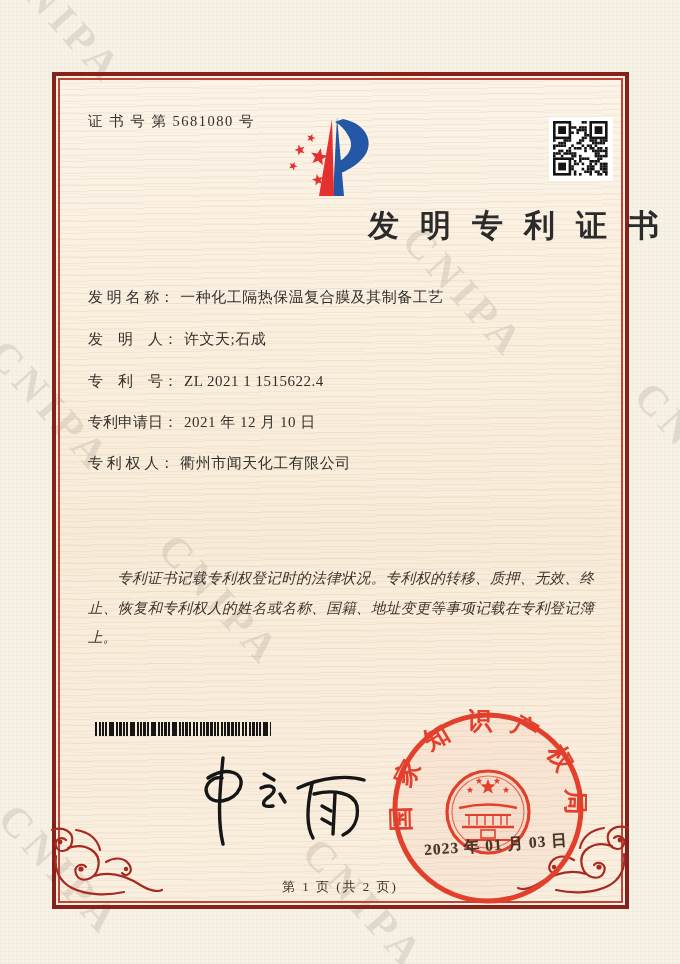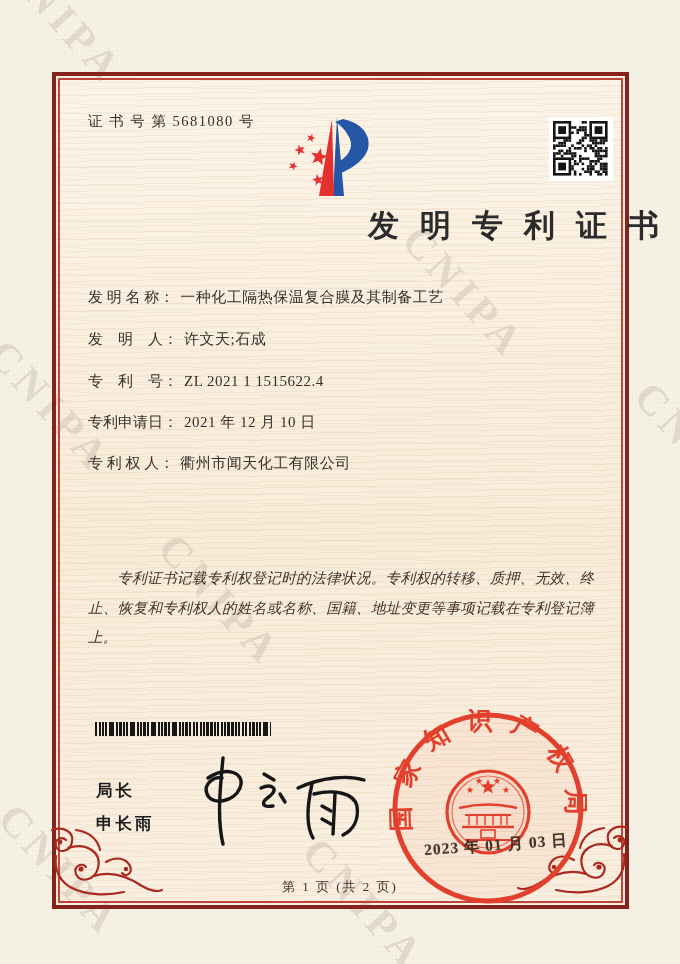--- a/index.html
+++ b/index.html
@@ -313,24 +313,20 @@
     <div class="field-row" style="top:454px">
       <span class="f-label">专 利 权 人：</span><span class="f-value">衢州市闻天化工有限公司</span>
     </div>
 
     <div class="paras">
       <p>专利证书记载专利权登记时的法律状况。专利权的转移、质押、无效、终止、恢复和专利权人的姓名或名称、国籍、地址变更等事项记载在专利登记簿上。</p>
     </div>
 
     <div class="barcode"></div>
 
-    <div class="signer">
-      <div>局长</div>
-      <div>申长雨</div>
-    </div>
 
     <svg class="signature" width="212" height="102" viewBox="0 0 212 102">
       <g stroke="#161616" stroke-width="3.4" fill="none" stroke-linecap="round" stroke-linejoin="round">
         <path d="M46,30 C64,18 84,24 78,40 C72,54 50,58 45,46 C41,36 52,28 60,30"></path>
         <path d="M61,10 C58,40 55,72 61,96"></path>
         <path d="M102,26 L112,32"></path>
         <path d="M99,40 C110,35 117,41 108,48 C99,54 99,60 111,58"></path>
         <path d="M118,46 l5,8"></path>
         <path d="M136,40 C160,29 186,27 202,32"></path>
         <path d="M150,36 C145,58 144,78 151,90"></path>

